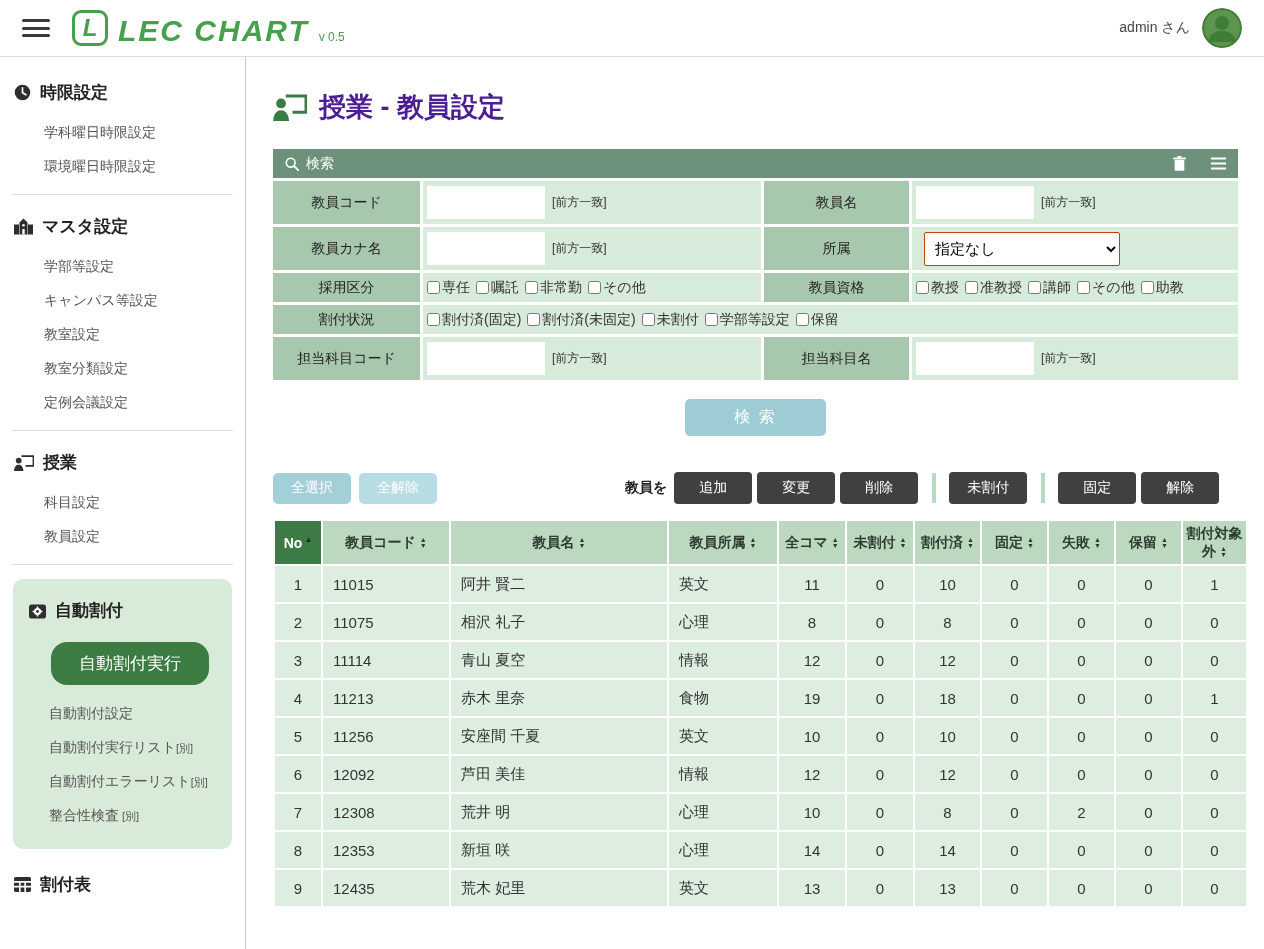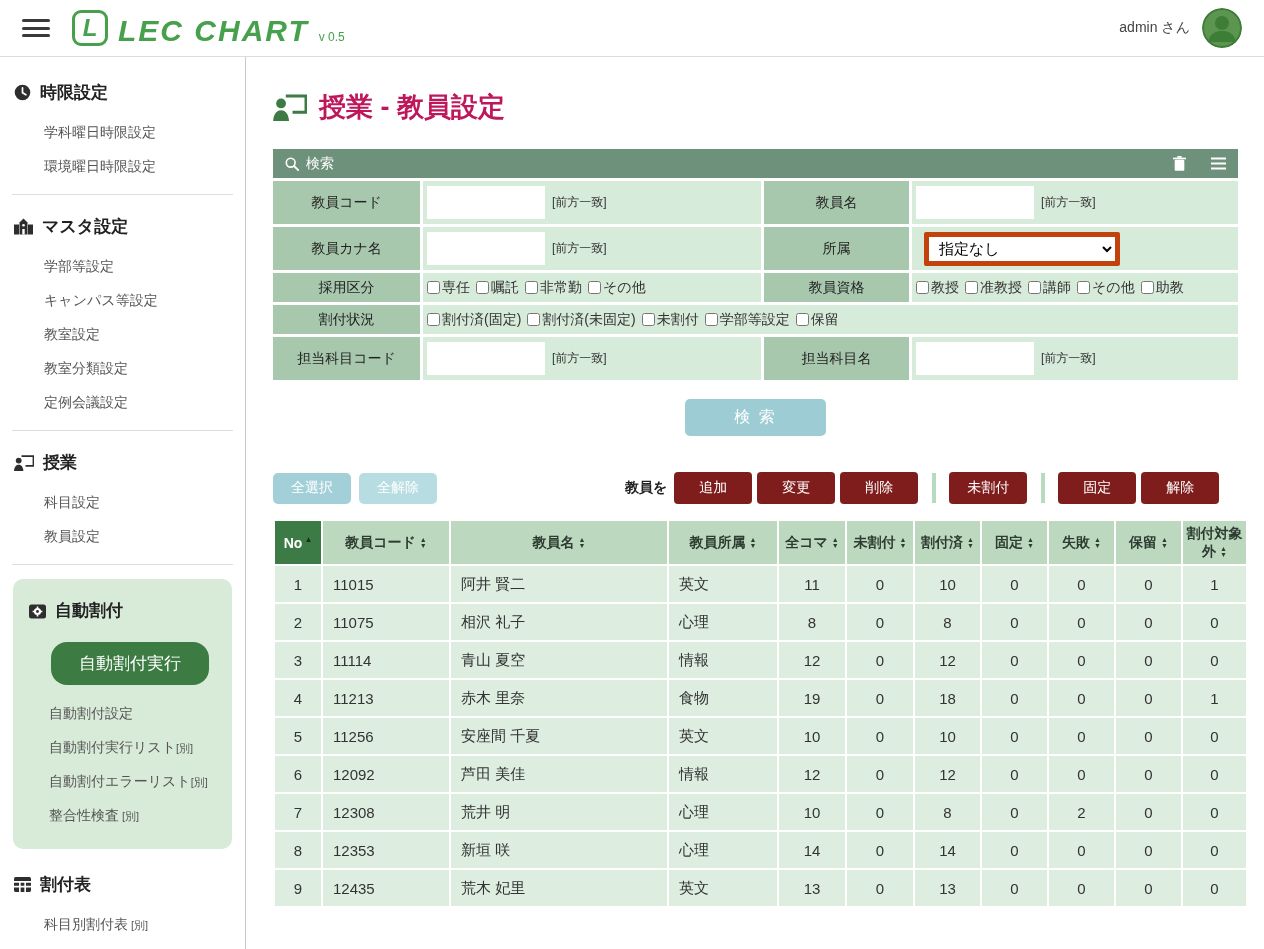--- a/index.html
+++ b/index.html
@@ -34,59 +34,59 @@
   .divider { border-top:1px solid #ddd; margin:10px 12px; }
   .auto-panel { background:#d8ead8; border-radius:10px; margin:14px 13px; padding:10px 4px 16px; }
   .auto-panel .sec-title { padding-left:12px; }
   .run-btn { display:block; width:158px; margin:8px 0 12px 34px; background:#3c7b42; color:#fff;
     border:none; border-radius:16px; font-size:17px; padding:10px 0; text-align:center; cursor:pointer;
     font-family:inherit; }
   .auto-panel .side-item { padding-left:32px; }
 
   
   .page-title { margin-top:32px; display:flex; align-items:center; gap:12px;
-    color:#be185d; font-size:27px; font-weight:bold; }
+    color:#4c1d95; font-size:27px; font-weight:bold; }
   .crumbs { margin-top:29px; font-size:12px; color:#444; }
   .crumbs .home { color:#46a04c; text-decoration:none; cursor:pointer; }
   .crumbs .sep { margin:0 4px; color:#777; }
 
   
   .search-panel { margin-top:24px; width:965px; }
   .sp-head { background:#6e917c; color:#fff; height:29px; display:flex; align-items:center;
     padding:0 12px; gap:7px; font-size:14px; }
   .sp-head .spacer { flex:1; }
   .sp-head .hicon { cursor:pointer; display:flex; align-items:center; }
   .s-row { display:grid; grid-template-columns:147px 338px 145px 1fr; gap:3px; margin-top:3px; }
   .s-row.tall > div { height:43px; }
   .s-row.short > div { height:29px; }
   .lbl { background:#a8c8ae; display:flex; align-items:center; justify-content:center;
     font-size:14px; color:#222; }
   .fld { background:#d7ebda; display:flex; align-items:center; padding-left:4px; gap:7px; }
   .fld.span3 { grid-column:2 / 5; }
   .fld input[type=text] { width:118px; height:33px; border:none; outline:none; background:#fff;
     font-size:15px; padding:0 6px; font-family:inherit; }
   .hint { font-size:12px; color:#333; }
-  .fld select { width:196px; height:34px; border:5px solid #c2410c; border-radius:2px;
+  .fld select { width:196px; height:34px; border:1px solid #c2410c; border-radius:2px;
     background:#fff; font-size:15px; padding:0 6px; margin-left:8px; font-family:inherit; }
   .cbgroup { display:flex; align-items:center; flex-wrap:nowrap; gap:6px; font-size:14px; }
   .cb { display:flex; align-items:center; gap:2px; cursor:pointer; white-space:nowrap; }
   .cb input { width:13px; height:13px; cursor:pointer; }
 
   .search-btn-row { text-align:center; margin-top:19px; }
   .search-btn { width:141px; height:37px; background:#9dccd4; border:none; border-radius:5px;
     color:#fff; font-size:16px; letter-spacing:2px; cursor:pointer; font-family:inherit; }
 
   
   .action-row { margin-top:36px; display:flex; align-items:center; width:965px; }
   .btn-teal { border:none; border-radius:5px; color:#fff; font-size:14px; height:31px; width:78px;
     cursor:pointer; font-family:inherit; }
   .btn-select { background:#a3d0d8; margin-right:8px; }
   .btn-clear { background:#b7dde2; }
   .target-label { font-size:14px; font-weight:bold; color:#222; margin-left:188px; margin-right:7px; }
-  .btn-green { background:#7f1d1d; border:none; border-radius:4px; color:#fff; font-size:14px;
+  .btn-green { background:#404040; border:none; border-radius:4px; color:#fff; font-size:14px;
     height:32px; width:78px; cursor:pointer; margin-right:5px; font-family:inherit; }
   .vsep { width:4px; height:30px; background:#b7dbbe; margin:0 13px 0 9px; }
 
   
   .results { margin-top:15px; width:965px; border-collapse:separate; border-spacing:2px; table-layout:fixed; }
   .results th { background:#bcd9c0; font-size:14px; font-weight:bold; color:#2e3d31;
     height:43px; padding:2px 3px; vertical-align:middle; cursor:pointer; }
   .results th.th-no { background:#3d7b46; color:#fff; width:46px; }
   .results td { background:#ddeee0; font-size:15px; height:36px; padding:2px 6px; }
   .results td.ctr, .results th { text-align:center; }
@@ -193,23 +193,20 @@
         <span>整合性検査</span><span class="suffix"> [別]</span>
       </div>
     </div>
 
     <div class="sec-title">
       <svg width="17" height="15" viewBox="0 0 16 14">
         <rect x="0" y="0" width="16" height="14" rx="1.5" fill="#2e2e2e"></rect>
         <path d="M0 4.5h16M5.5 4.5v9.5M10.5 4.5v9.5M0 9h16" stroke="#fff" stroke-width="1.5"></path>
       </svg>
       <span>割付表</span>
-    </div>
-    <div class="side-item">
-      <span>科目別割付表</span><span class="suffix"> [別]</span>
     </div>
     <div class="side-item">
       
     </div>
 
   </nav>
 
   <main class="main">
 
     <h1 class="page-title">

